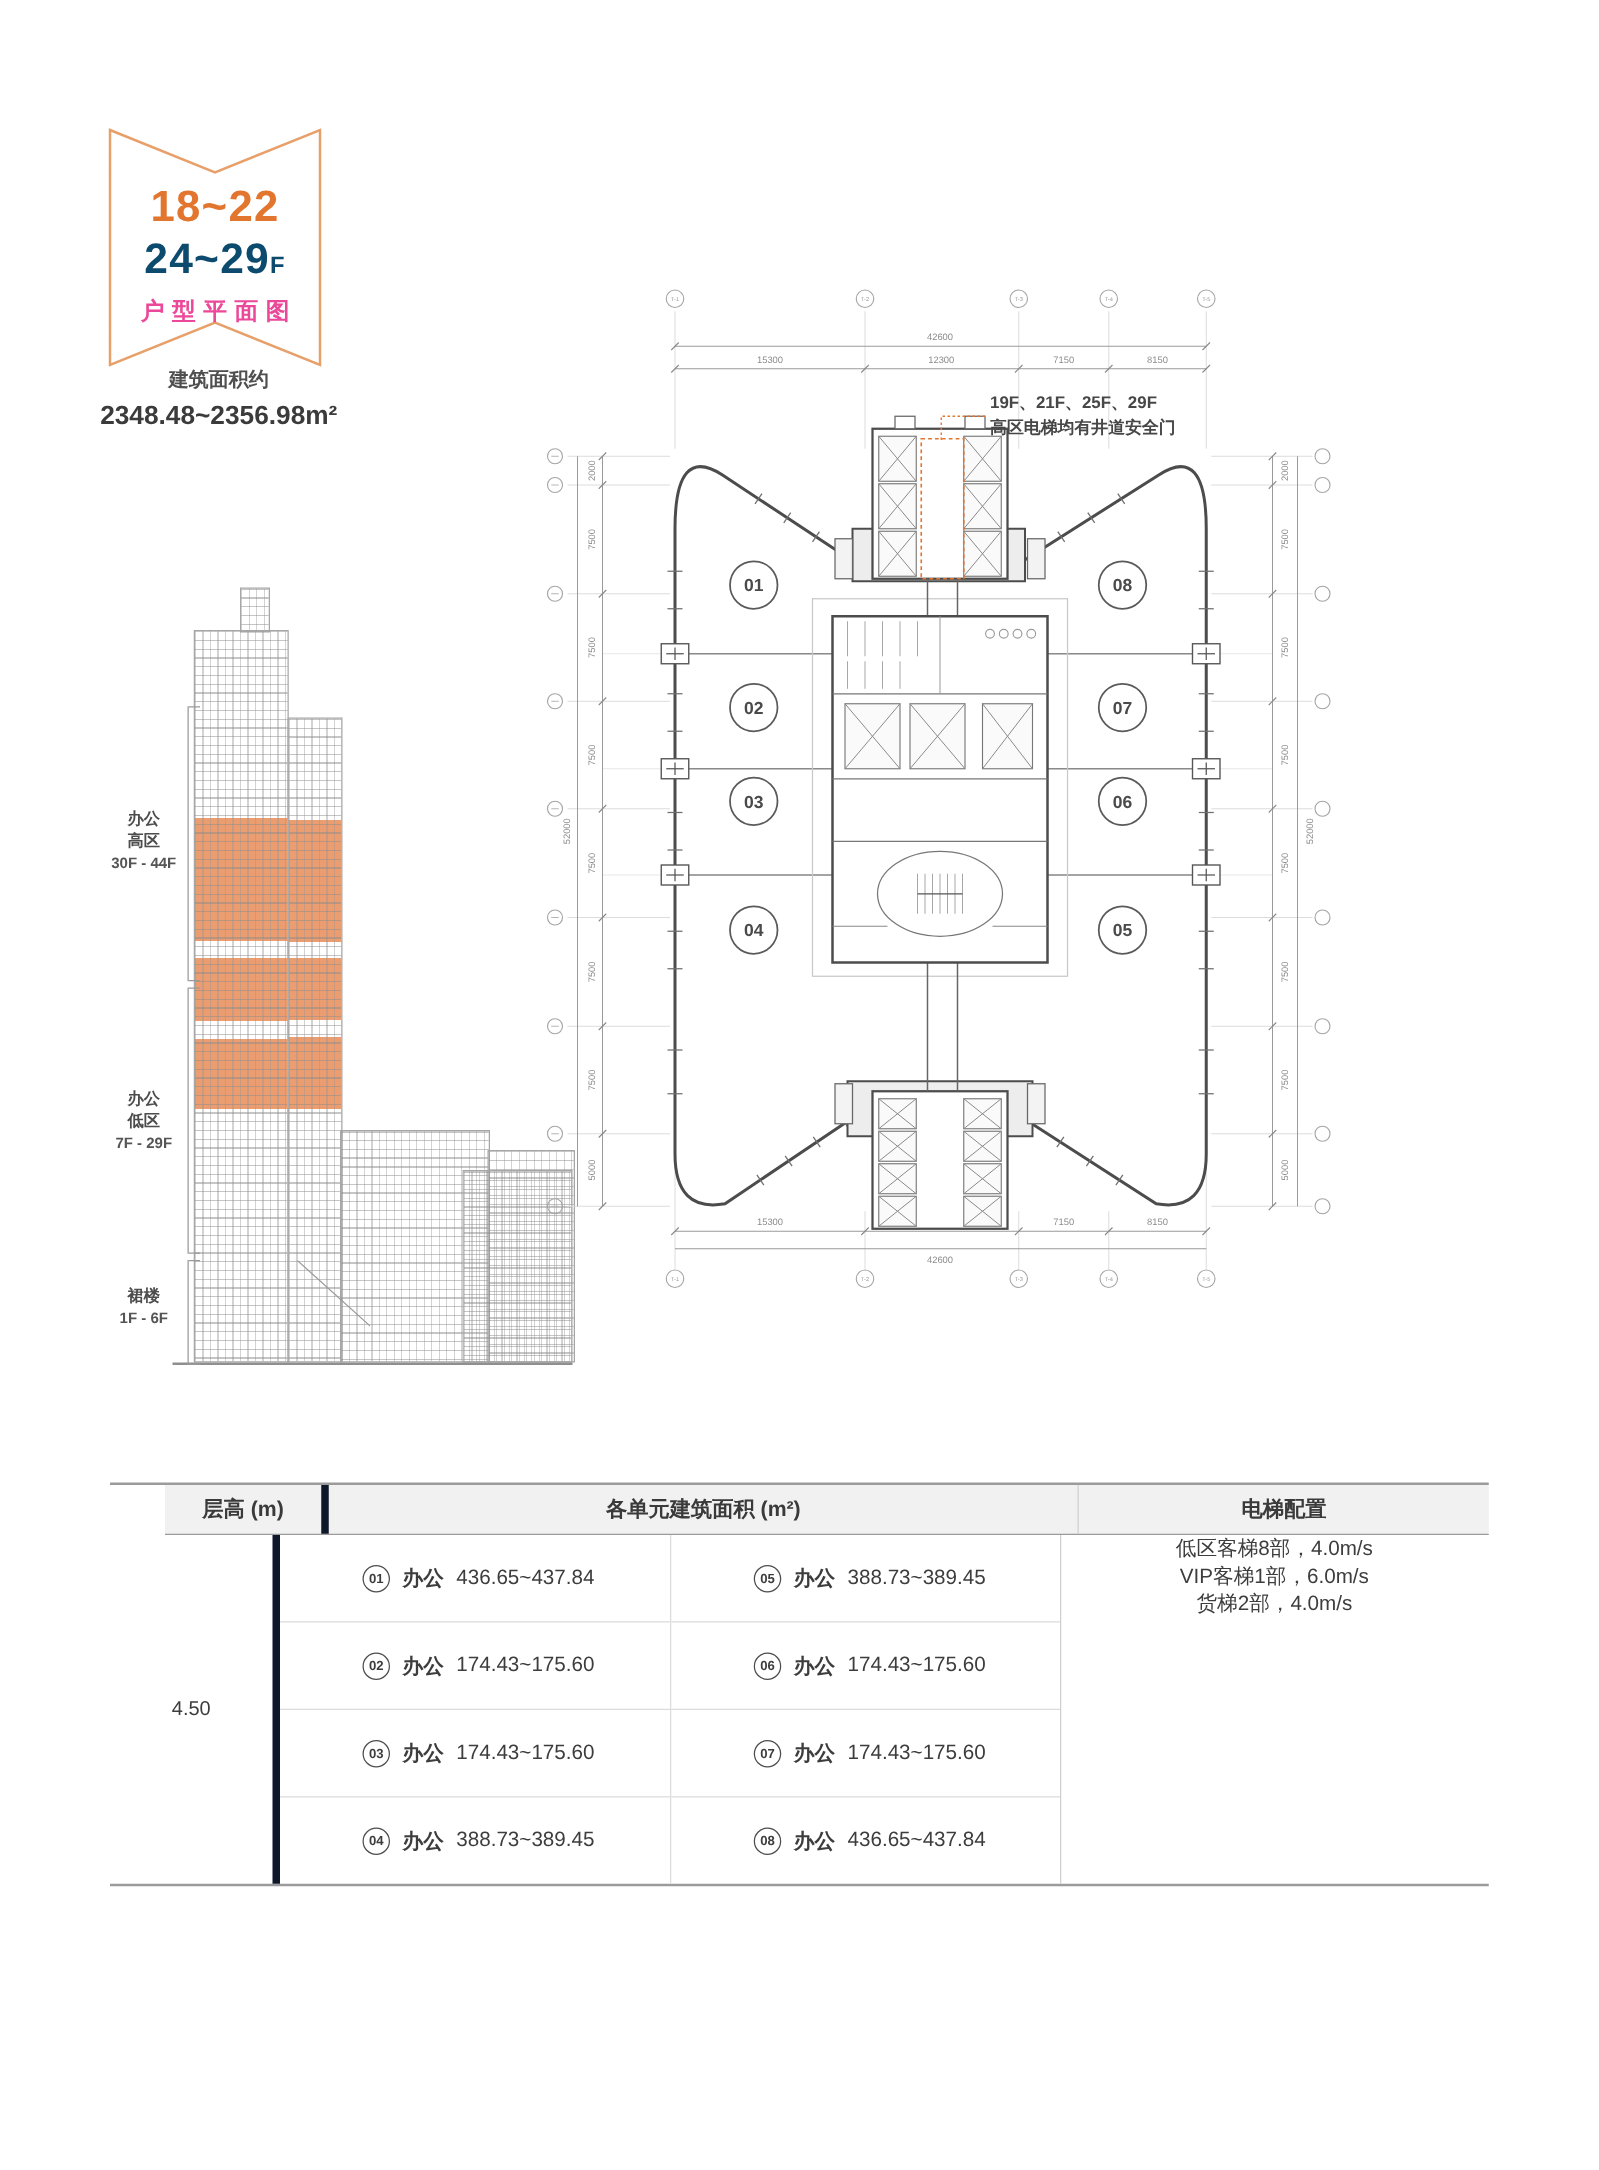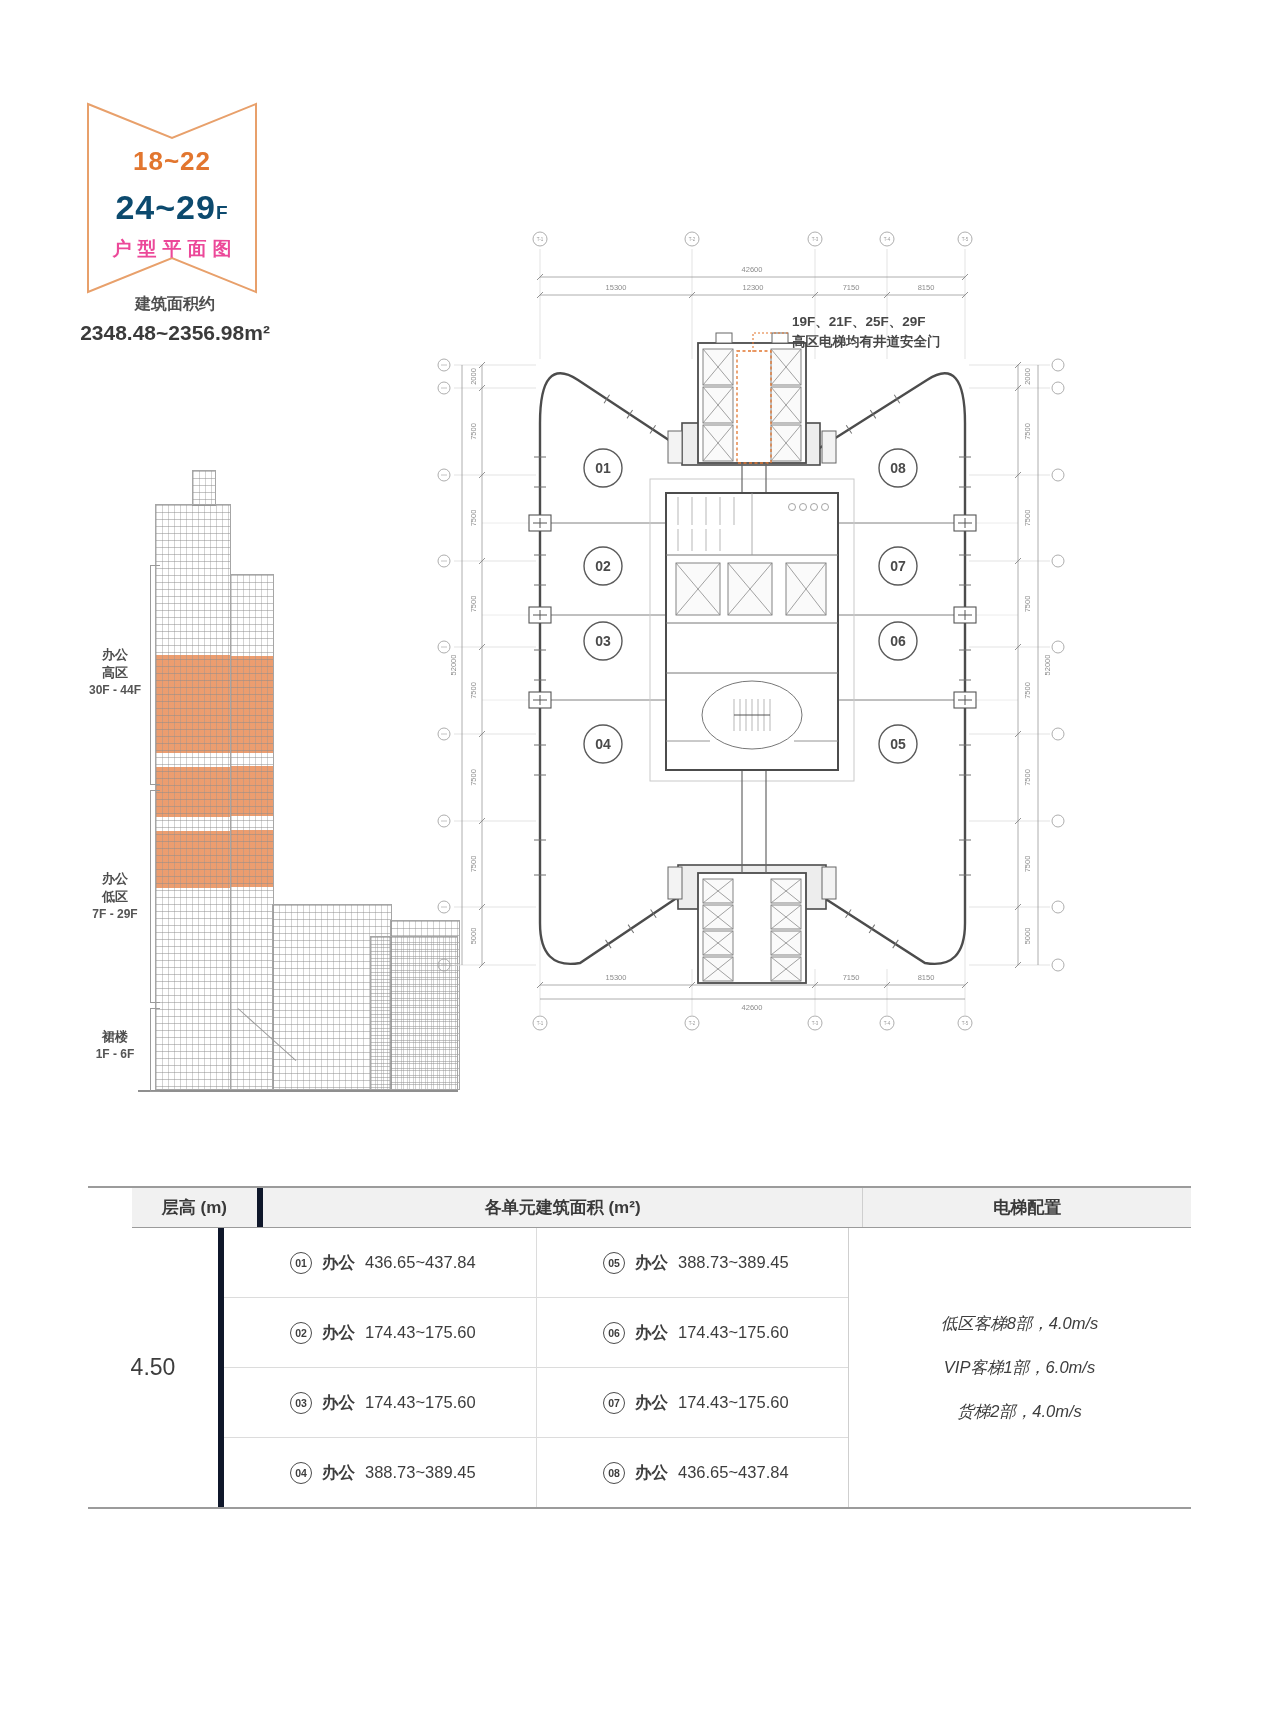--- a/index.html
+++ b/index.html
@@ -4,21 +4,21 @@
 <style>
   html,body{margin:0;padding:0;background:#fff;}
   .page{position:relative;width:1279px;height:1736px;background:#fff;overflow:hidden;
         font-family:"Liberation Sans","DejaVu Sans",sans-serif;color:#3f3f3f;}
   .abs{position:absolute;}
 
   
   .badge{left:86px;top:102px;width:172px;height:192px;}
   .badge svg{position:absolute;left:0;top:0;}
   .badge .t1{position:absolute;left:0;top:44px;width:100%;text-align:center;
-             font-size:26px;font-weight:800;color:#E2762F;letter-spacing:1px;}
+             font-size:35px;font-weight:800;color:#E2762F;letter-spacing:1px;}
   .badge .t2{position:absolute;left:0;top:86px;width:100%;text-align:center;
              font-size:34px;font-weight:800;color:#0c4a6e;letter-spacing:1px;}
   .badge .t2 .suf{font-size:19px;font-weight:700;}
   .badge .t3{position:absolute;left:0;top:134px;width:100%;text-align:center;
              font-size:19px;font-weight:700;color:#ec4899;letter-spacing:6px;text-indent:6px;}
   .areanote{left:50px;top:294px;width:250px;text-align:center;}
   .areanote .lab{font-size:16px;font-weight:600;color:#4f4f4f;}
   .areanote .val{font-size:21px;font-weight:800;color:#3b3b3b;margin-top:6px;}
 
   
@@ -63,32 +63,32 @@
   .unitnum{font-size:14px;font-weight:600;fill:#4a4a4a;}
   .anno{font-size:13.5px;font-weight:600;fill:#474747;}
 
   
   .spec{left:88px;top:1186px;width:1103px;border-top:2px solid #9b9b9b;border-bottom:2px solid #9b9b9b;box-sizing:border-box;}
   .spec .hrow{display:flex;height:39px;background:#f1f1f1;border-bottom:1px solid #9b9b9b;
               font-size:17px;font-weight:700;color:#3a3a3a;margin-left:44px;}
   .spec .hrow>div{display:flex;align-items:center;justify-content:center;box-sizing:border-box;}
   .c1{width:130px;} .c2{width:631px;border-left:6px solid #0f172a;border-right:1px solid #cfcfcf;} .c3{width:341px;}
   .spec .body{display:flex;}
-  .spec .body .c1{display:flex;align-items:center;justify-content:center;font-size:23px;color:#3d3d3d;}
+  .spec .body .c1{display:flex;align-items:center;justify-content:center;font-size:16px;color:#3d3d3d;}
   .spec .body .c2{box-sizing:border-box;}
   .arow{display:flex;height:69px;border-bottom:1px solid #dcdcdc;}
   .arow:last-child{border-bottom:none;}
   .acell{width:50%;display:flex;align-items:center;padding-left:66px;box-sizing:border-box;gap:10px;
          font-size:16.5px;color:#3d3d3d;}
   .acell.rt{border-left:1px solid #dcdcdc;}
   .cnum{display:inline-flex;align-items:center;justify-content:center;width:20px;height:20px;
         border:1.2px solid #4c4c4c;border-radius:50%;font-size:10.5px;font-weight:700;color:#3d3d3d;flex:0 0 auto;}
   .use{font-weight:600;}
-  .spec .body .c3{display:flex;flex-direction:column;align-items:center;justify-content:center;
-                  font-size:16.5px;color:#3d3d3d;gap:22px;font-style:italic;}
+  .spec .body .c3{display:flex;flex-direction:column;align-items:center;
+                  font-size:16.5px;color:#3d3d3d;}
 
   
   .disc{left:88px;top:1565px;width:1104px;font-size:12.8px;color:#9c9c9c;line-height:1.8;
         text-align:justify;}
 </style>
 </head>
 <body>
 
 <div class="page">
 

